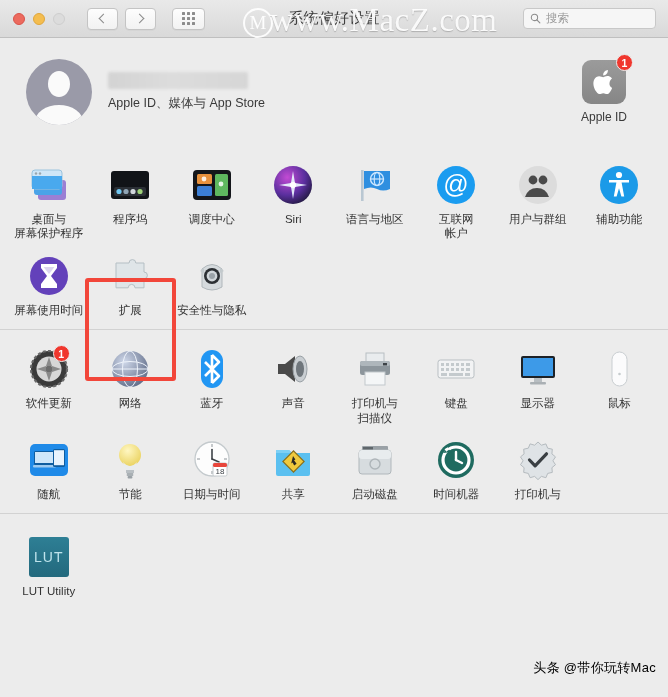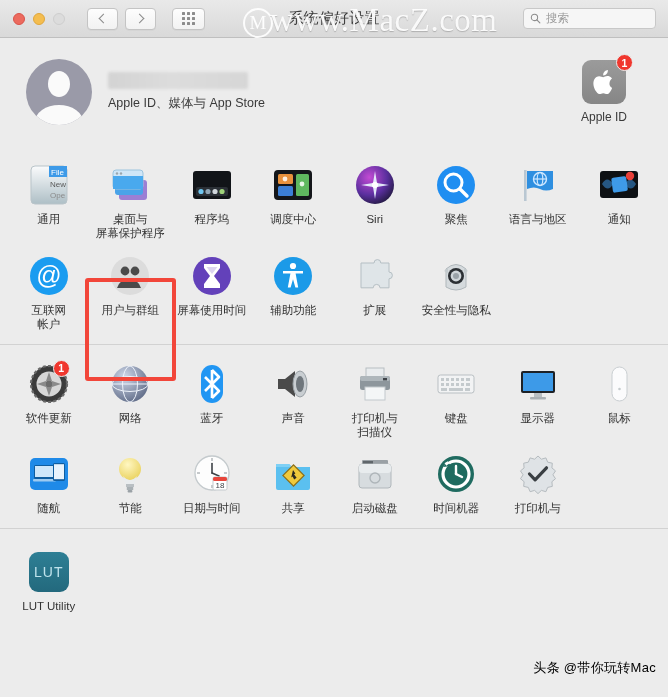--- a/index.html
+++ b/index.html
@@ -145,21 +145,21 @@
 
   
   .highlight {
     position: absolute; border: 4px solid #f2463a; border-radius: 3px;
     pointer-events: none;
   }
 
   
   .thirdparty { padding: 14px 0 10px; }
   .lut-tile {
-    width: 40px; height: 40px; border-radius: 9px;
+    width: 40px; height: 40px; border-radius: 3px;
     background: linear-gradient(to bottom, #2e7f95, #23697d);
     color: #bfe3ec; font-size: 14px; letter-spacing: 1px;
     display: flex; align-items: center; justify-content: center;
     font-family: "Liberation Sans", sans-serif;
   }
 
   
   .wm-top {
     position: absolute; left: 270px; top: 2px;
     font-family: "Liberation Serif", serif;
@@ -247,38 +247,20 @@
         <span class="badge">1</span>
       </div>
       <div class="lbl">Apple ID</div>
     </div>
   </div>
 
 
   <div id="sections-host">
       <div class="section">
         <div class="grid">
-          <div class="pane">
-            <div class="iconwrap">
-              <svg viewBox="0 0 42 42" width="42" height="42">
-                <defs>
-                  <linearGradient id="g1" x1="0" y1="0" x2="0" y2="1">
-                    <stop offset="0" stop-color="#fafbfc"></stop>
-                    <stop offset="1" stop-color="#aebfc6"></stop>
-                  </linearGradient>
-                </defs>
-        <rect x="3" y="2" width="36" height="38" rx="4" fill="url(#g1)" stroke="#b9c4c9"></rect>
-        <rect x="21" y="2" width="18" height="11" fill="#3d9ae8"></rect>
-        <text x="23" y="11" font-size="8" fill="#fff" font-family="sans-serif">File</text>
-        <text x="22" y="23" font-size="8" fill="#5b5b5b" font-family="sans-serif">New</text>
-        <text x="22" y="34" font-size="8" fill="#8b8b8b" font-family="sans-serif">Ope</text>
-              </svg>
-            </div>
-            <div class="name" style="white-space: pre-line;">通用</div>
-          </div>
           <div class="pane">
             <div class="iconwrap">
               <svg viewBox="0 0 42 42" width="42" height="42">
                 <rect x="10" y="16" width="28" height="20" rx="3" fill="#9b7fd4"></rect>
         <rect x="6" y="11" width="28" height="20" rx="3" fill="#4aa3e8"></rect>
         <rect x="4" y="6" width="30" height="19" rx="3" fill="#cfe6f7" stroke="#9cc4de"></rect>
         <circle cx="8" cy="9.5" r="1.2" fill="#9aa6ad"></circle>
                 <circle cx="12" cy="9.5" r="1.2" fill="#9aa6ad"></circle>
         <rect x="4" y="12" width="30" height="13" fill="#49a9ee"></rect>
               </svg>
@@ -325,54 +307,32 @@
         <circle cx="21" cy="21" r="19" fill="url(#sr)"></circle>
         <path d="M21 7 L23 19 L35 21 L23 23 L21 35 L19 23 L7 21 L19 19 Z" fill="#eaf6ff" opacity="0.92"></path>
         <circle cx="21" cy="21" r="3" fill="#ffffff"></circle>
               </svg>
             </div>
             <div class="name" style="white-space: pre-line;">Siri</div>
           </div>
           <div class="pane">
             <div class="iconwrap">
               <svg viewBox="0 0 42 42" width="42" height="42">
-                <circle cx="21" cy="21" r="19" fill="#1f8ef1"></circle>
-        <circle cx="18.5" cy="18.5" r="8.5" fill="none" stroke="#fff" stroke-width="3"></circle>
-        <line x1="25" y1="25" x2="32" y2="32" stroke="#fff" stroke-width="3.4" stroke-linecap="round"></line>
-              </svg>
-            </div>
-            <div class="name" style="white-space: pre-line;">聚焦</div>
-          </div>
-          <div class="pane">
-            <div class="iconwrap">
-              <svg viewBox="0 0 42 42" width="42" height="42">
                 <rect x="7" y="6" width="2.6" height="31" fill="#b9c7d2"></rect>
         <path d="M10 7 h26 v18 q-7 3 -13 0 t-13 0 z" fill="#2f8fe0"></path>
         <circle cx="23" cy="15" r="6.5" fill="none" stroke="#cfe8ff" stroke-width="1.4"></circle>
         <ellipse cx="23" cy="15" rx="2.8" ry="6.5" fill="none" stroke="#cfe8ff" stroke-width="1.2"></ellipse>
         <line x1="16.5" y1="15" x2="29.5" y2="15" stroke="#cfe8ff" stroke-width="1.2"></line>
               </svg>
             </div>
             <div class="name" style="white-space: pre-line;">语言与地区</div>
           </div>
           <div class="pane">
             <div class="iconwrap">
               <svg viewBox="0 0 42 42" width="42" height="42">
-                <rect x="2" y="7" width="38" height="27" rx="3" fill="#0e1114"></rect>
-        <path d="M4 20 q5 -9 11 0 q-5 9 -11 0z" fill="#2f6fa8" opacity=".75"></path>
-        <path d="M27 20 q5 -9 11 0 q-5 9 -11 0z" fill="#2f6fa8" opacity=".75"></path>
-        <rect x="14" y="13" width="15" height="15" rx="2" fill="#3e9ae8" transform="rotate(-8 21 20)"></rect>
-        <circle cx="32" cy="12" r="4.2" fill="#e8403a"></circle>
-              </svg>
-            </div>
-            <div class="name" style="white-space: pre-line;">通知</div>
-          </div>
-          <div class="pane">
-            <div class="iconwrap">
-              <svg viewBox="0 0 42 42" width="42" height="42">
                 <circle cx="21" cy="21" r="19" fill="#1a9cf0"></circle>
         <text x="21" y="29" font-size="25" fill="#fff" text-anchor="middle" font-family="sans-serif">@</text>
               </svg>
             </div>
             <div class="name" style="white-space: pre-line;">互联网
 帐户</div>
           </div>
           <div class="pane">
             <div class="iconwrap">
               <svg viewBox="0 0 42 42" width="42" height="42">
@@ -380,36 +340,36 @@
         <circle cx="16" cy="16" r="4.4" fill="#4a4a4a"></circle>
         <circle cx="26" cy="16" r="4.4" fill="#4a4a4a"></circle>
         <path d="M8 33 q3 -9 12 -9 q9 0 12 9 z" fill="#4a4a4a"></path>
               </svg>
             </div>
             <div class="name" style="white-space: pre-line;">用户与群组</div>
           </div>
           <div class="pane">
             <div class="iconwrap">
               <svg viewBox="0 0 42 42" width="42" height="42">
+                <circle cx="21" cy="21" r="19" fill="#1b9ae8"></circle>
+        <circle cx="21" cy="11" r="3.1" fill="#fff"></circle>
+        <path d="M11 16 h20 v2.6 h-7.4 l2.6 14 h-2.8 l-2.4 -8.4 l-2.4 8.4 h-2.8 l2.6 -14 H11 z" fill="#fff"></path>
+              </svg>
+            </div>
+            <div class="name" style="white-space: pre-line;">辅助功能</div>
+          </div>
+          <div class="pane">
+            <div class="iconwrap">
+              <svg viewBox="0 0 42 42" width="42" height="42">
                 <circle cx="21" cy="21" r="19" fill="#6341ba"></circle>
         <path d="M13 9 h16 v4 l-6 8 l6 8 v4 h-16 v-4 l6 -8 l-6 -8 z" fill="#fff"></path>
         <path d="M15.5 12 h11 l-5.5 7 z" fill="#6341ba" opacity=".22"></path>
               </svg>
             </div>
             <div class="name" style="white-space: pre-line;">屏幕使用时间</div>
-          </div>
-          <div class="pane">
-            <div class="iconwrap">
-              <svg viewBox="0 0 42 42" width="42" height="42">
-                <circle cx="21" cy="21" r="19" fill="#1b9ae8"></circle>
-        <circle cx="21" cy="11" r="3.1" fill="#fff"></circle>
-        <path d="M11 16 h20 v2.6 h-7.4 l2.6 14 h-2.8 l-2.4 -8.4 l-2.4 8.4 h-2.8 l2.6 -14 H11 z" fill="#fff"></path>
-              </svg>
-            </div>
-            <div class="name" style="white-space: pre-line;">辅助功能</div>
           </div>
           <div class="pane">
             <div class="iconwrap">
               <svg viewBox="0 0 42 42" width="42" height="42">
                 <path d="M7 8 h13 a3.4 3.4 0 0 1 6.8 0 h8.2 v9 a3.4 3.4 0 0 1 0 6.8 v9 h-9 a3.4 3.4 0 0 0 -6.8 0 h-12.2 v-24.8 z" fill="#dfe5e8" stroke="#b5bfc4" stroke-width="1"></path>
               </svg>
             </div>
             <div class="name" style="white-space: pre-line;">扩展</div>
           </div>
           <div class="pane">

